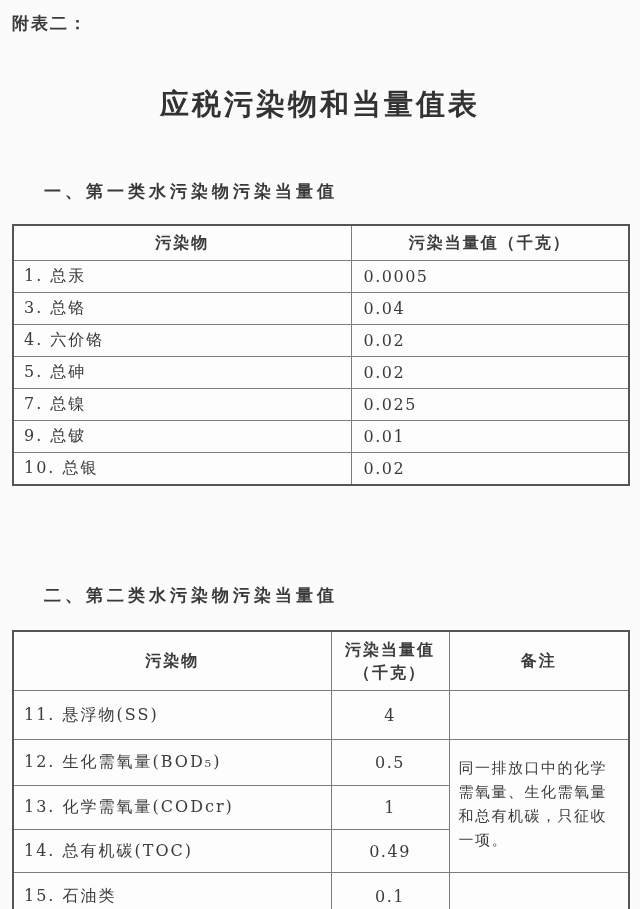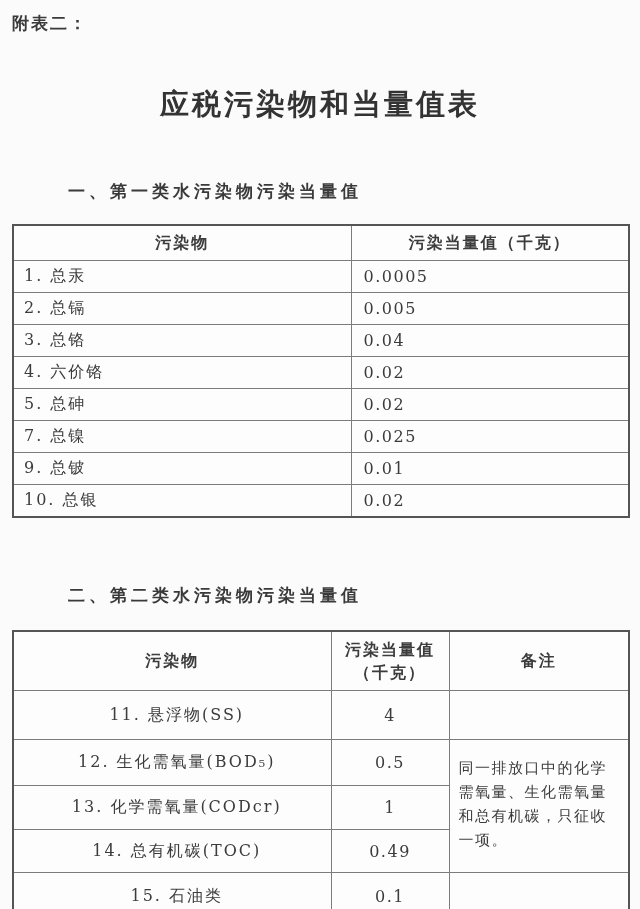--- a/index.html
+++ b/index.html
@@ -28,21 +28,21 @@
     left: 0;
     width: 100%;
     text-align: center;
     font-size: 29px;
     font-weight: bold;
     letter-spacing: 3px;
     color: #333333;
   }
   .section-heading {
     position: absolute;
-    left: 68px;
+    left: 44px;
     font-family: "DejaVu Sans", "Liberation Sans", sans-serif;
     font-size: 17px;
     font-weight: bold;
     letter-spacing: 4px;
     color: #3a3a3a;
   }
   #section1-heading { top: 180px; }
   #section2-heading { top: 584px; }
 
   table.pollutant-table {
@@ -70,21 +70,21 @@
     font-weight: bold;
     text-align: center;
   }
 
   #table1 th { height: 32px; }
   #table1 td { height: 29px; margin-left: 46px; }
   #table1 td.name-cell  { text-align: left; padding-left: 10px; }
   #table1 td.value-cell { text-align: left; padding-left: 12px; letter-spacing: 1.5px; }
 
   #table2 th { height: 56px; line-height: 1.45; }
-  #table2 td.name-cell   { text-align: center; padding-left: 10px; margin-left: 12px; }
+  #table2 td.name-cell   { text-align: left; padding-left: 10px; margin-left: 12px; }
   #table2 td.value-cell  { text-align: center; letter-spacing: 1.5px; }
   #table2 td.remark-cell {
     font-size: 15px;
     letter-spacing: 1.5px;
     line-height: 1.6;
     padding: 4px 9px;
     text-align: left;
     font-family: Liberation Mono, monospace;
   }
   #table2 tr.row-11 td { height: 40px; }
@@ -114,24 +114,20 @@
     <thead>
       <tr>
         <th>污染物</th>
         <th>污染当量值（千克）</th>
       </tr>
     </thead>
     <tbody>
       <tr>
         <td class="name-cell">1. 总汞</td>
         <td class="value-cell">0.0005</td>
-      </tr>
-      <tr>
-        <td class="name-cell">2. 总镉</td>
-        <td class="value-cell">0.005</td>
       </tr>
       <tr>
         <td class="name-cell">3. 总铬</td>
         <td class="value-cell">0.04</td>
       </tr>
       <tr>
         <td class="name-cell">4. 六价铬</td>
         <td class="value-cell">0.02</td>
       </tr>
       <tr>

